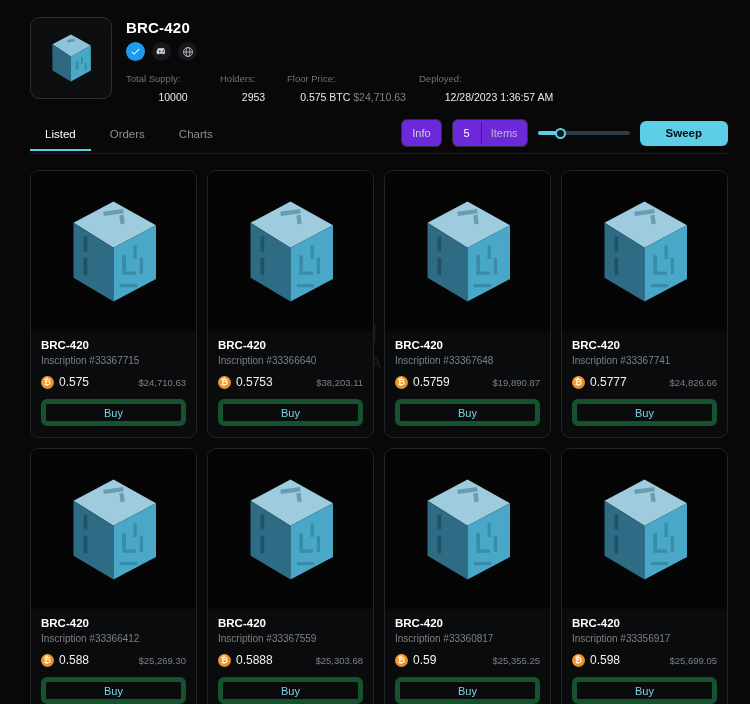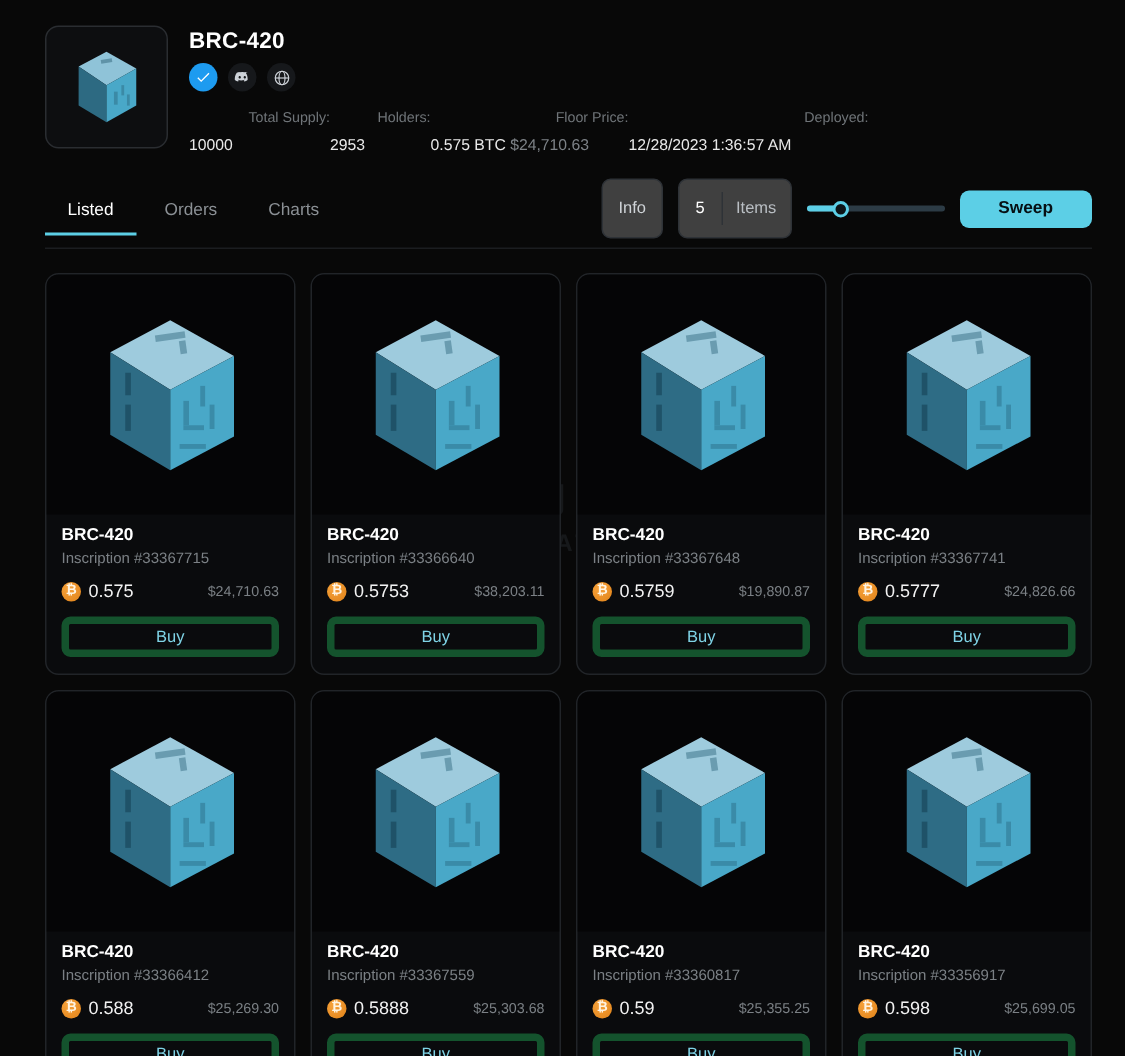--- a/index.html
+++ b/index.html
@@ -64,22 +64,22 @@
   .social-icon {
     width: 19px; height: 19px; border-radius: 50%;
     background: #16181b;
     display: flex; align-items: center; justify-content: center;
   }
   .social-icon.verified { background: #1d9bf0; }
   .social-icon svg { display: block; }
 
   .stats-row { display: flex; align-items: flex-start; }
   .stat { flex: none; }
-  .stat-label { font-size: 9.5px; color: #6f7478; margin-bottom: 7px; white-space: nowrap; text-align: right; }
-  .stat-value { font-size: 10.5px; color: #e9e9e9; white-space: nowrap; }
+  .stat-label { font-size: 9.5px; color: #6f7478; margin-bottom: 7px; white-space: nowrap; }
+  .stat-value { font-size: 10.5px; color: #e9e9e9; white-space: nowrap; text-align: center; }
   .stat-value .usd { color: #7d8287; }
   .stat-supply  { width: 94px; }
   .stat-vol     { width: 185px; }
   .stat-holders { width: 67px; }
   .stat-floor   { width: 132px; }
   .stat-deployed{ width: 160px; }
 
   
   .toolbar {
     position: relative; z-index: 10;
@@ -93,22 +93,22 @@
     font-size: 11.5px; color: #8b9095;
     padding: 6px 15px 9px 15px;
     cursor: pointer;
     border-bottom: 2px solid transparent;
     white-space: nowrap;
   }
   .tab.active { color: #ffffff; border-bottom-color: #5ccfe6; }
 
   .controls { display: flex; align-items: center; gap: 10px; padding-bottom: 6px; }
   .pill {
-    height: 40px; border: 1px solid #2e3237; border-radius: 6px;
-    display: flex; align-items: center; background: #404040;
+    height: 28px; border: 1px solid #2e3237; border-radius: 6px;
+    display: flex; align-items: center; background: #6d28d9;
   }
   .pill.info { padding: 0 10px; font-size: 11px; color: #cfd3d7; }
   .pill.items { padding: 0; overflow: hidden; }
   .items-input {
     width: 28px; height: 22px; background: transparent; border: none; outline: none;
     color: #ffffff; font-size: 11px; text-align: center;
     font-family: "Liberation Sans", sans-serif;
   }
   .items-sep { width: 1px; height: 22px; background: #2e3237; }
   .items-label { padding: 0 9px; font-size: 11px; color: #b9bec3; }

